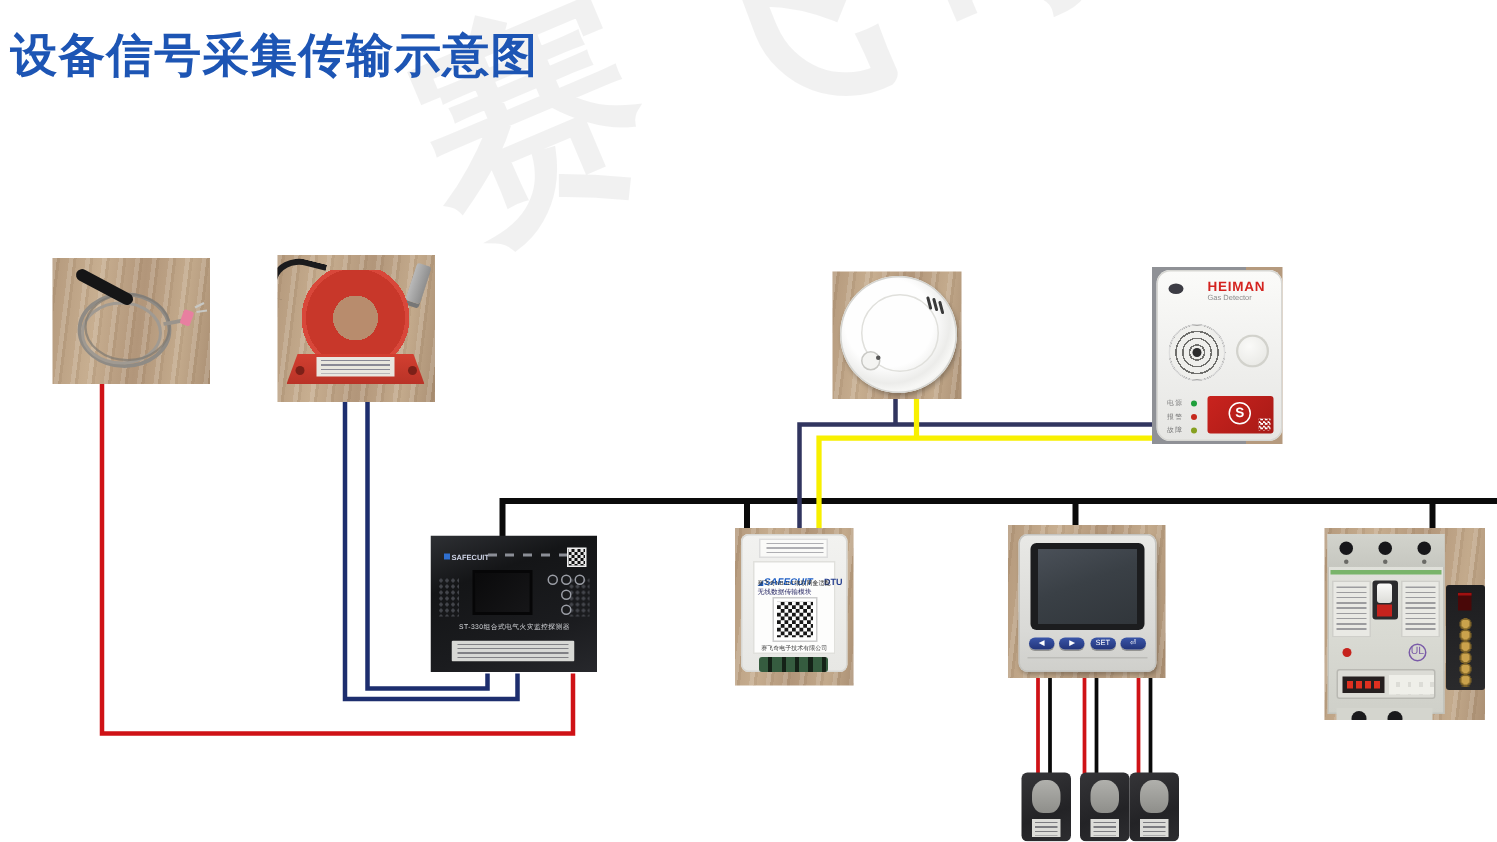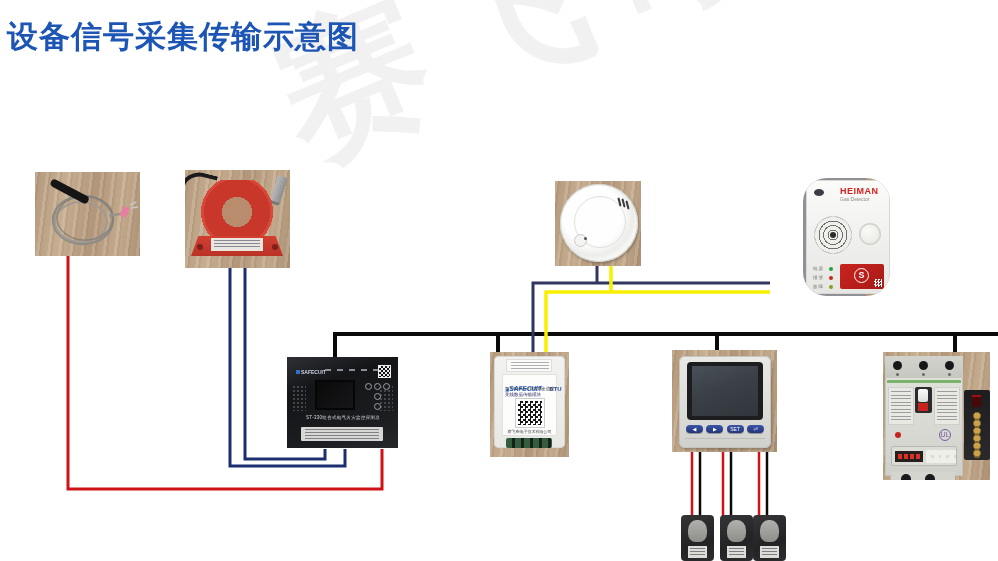--- a/index.html
+++ b/index.html
@@ -214,21 +214,21 @@
   <div class="photo wood" style="left:555px; top:181px; width:86px; height:85px;">
     <div class="smoke-body">
       <div class="smoke-inner"></div>
       <div class="smoke-vent" style="right:14px; top:17px; transform:rotate(75deg);"></div>
       <div class="smoke-vent" style="right:10px; top:18px; transform:rotate(75deg);"></div>
       <div class="smoke-vent" style="right:6px; top:20px; transform:rotate(75deg);"></div>
       <div class="smoke-btn"></div>
     </div>
   </div>
 
-  <div class="photo greywall" style="left:803px; top:178px; width:87px; height:118px;border-radius:24px;">
+  <div class="photo greywall" style="left:768px; top:178px; width:87px; height:118px;">
     <div class="hm-body">
       <div class="hm-led-window"></div>
       <div class="hm-brand">HEIMAN</div>
       <div class="hm-sub">Gas Detector</div>
       <div class="hm-speaker"></div>
       <div class="hm-test"></div>
       <div class="hm-leds">
         <div class="hm-led-row">
             <span class="hm-led-label">电源</span>
             <span class="hm-dot" style="background:#1fa03c;"></span>

